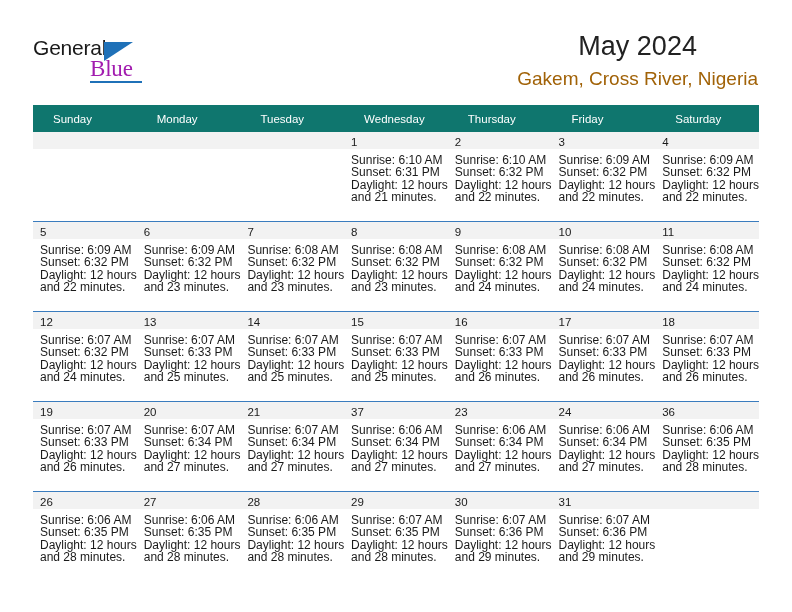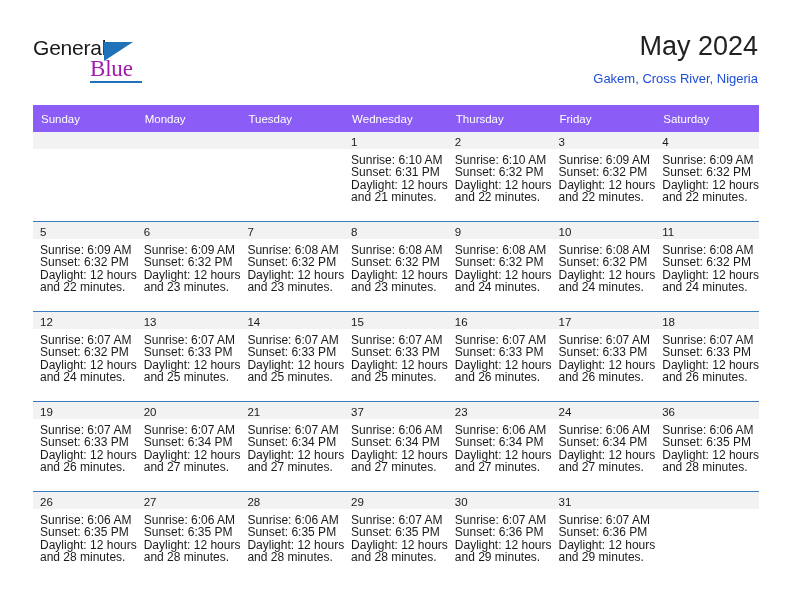--- a/index.html
+++ b/index.html
@@ -71,53 +71,53 @@
     top: 45px;
     width: 52px;
     height: 2px;
     background: #1f71b8;
   }
 
   .title-block {
     position: absolute;
     right: 34px;
     top: 30px;
-    text-align: right;
+    text-align: center;
   }
   .cal-title {
     font-size: 27px;
     color: #222222;
     line-height: 32px;
     white-space: nowrap;
   }
   .cal-subtitle {
     margin-top: 9px;
-    font-size: 13px;
-    color: #1d4ed8;
+    font-size: 19px;
+    color: #a16207;
     line-height: 16px;
     white-space: nowrap;
   }
 
   
   .calendar {
     position: absolute;
     left: 33px;
     top: 105px;
     width: 726px;
     border-collapse: collapse;
     table-layout: fixed;
   }
 
   .calendar th {
-    background: #8b5cf6;
+    background: #0f766e;
     color: #ffffff;
     font-size: 11.5px;
     font-weight: normal;
     text-align: left;
-    padding: 5px 0 5px 8px;
+    padding: 5px 0 5px 20px;
     height: 17px;
     border: none;
   }
 
   .calendar td {
     vertical-align: top;
     padding: 0;
     border: none;
     height: 89px;
     background: #ffffff;

